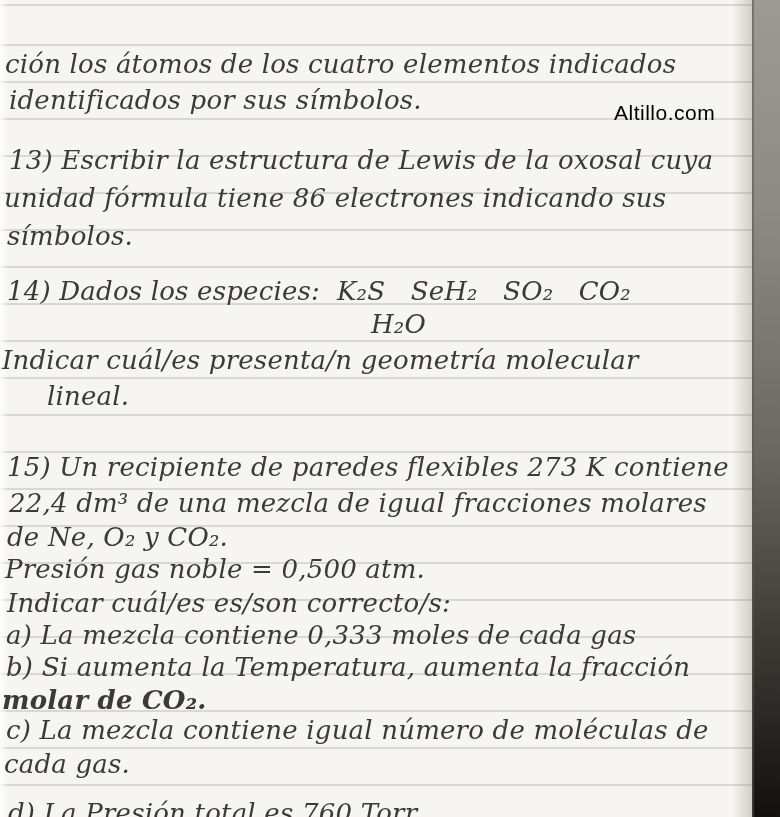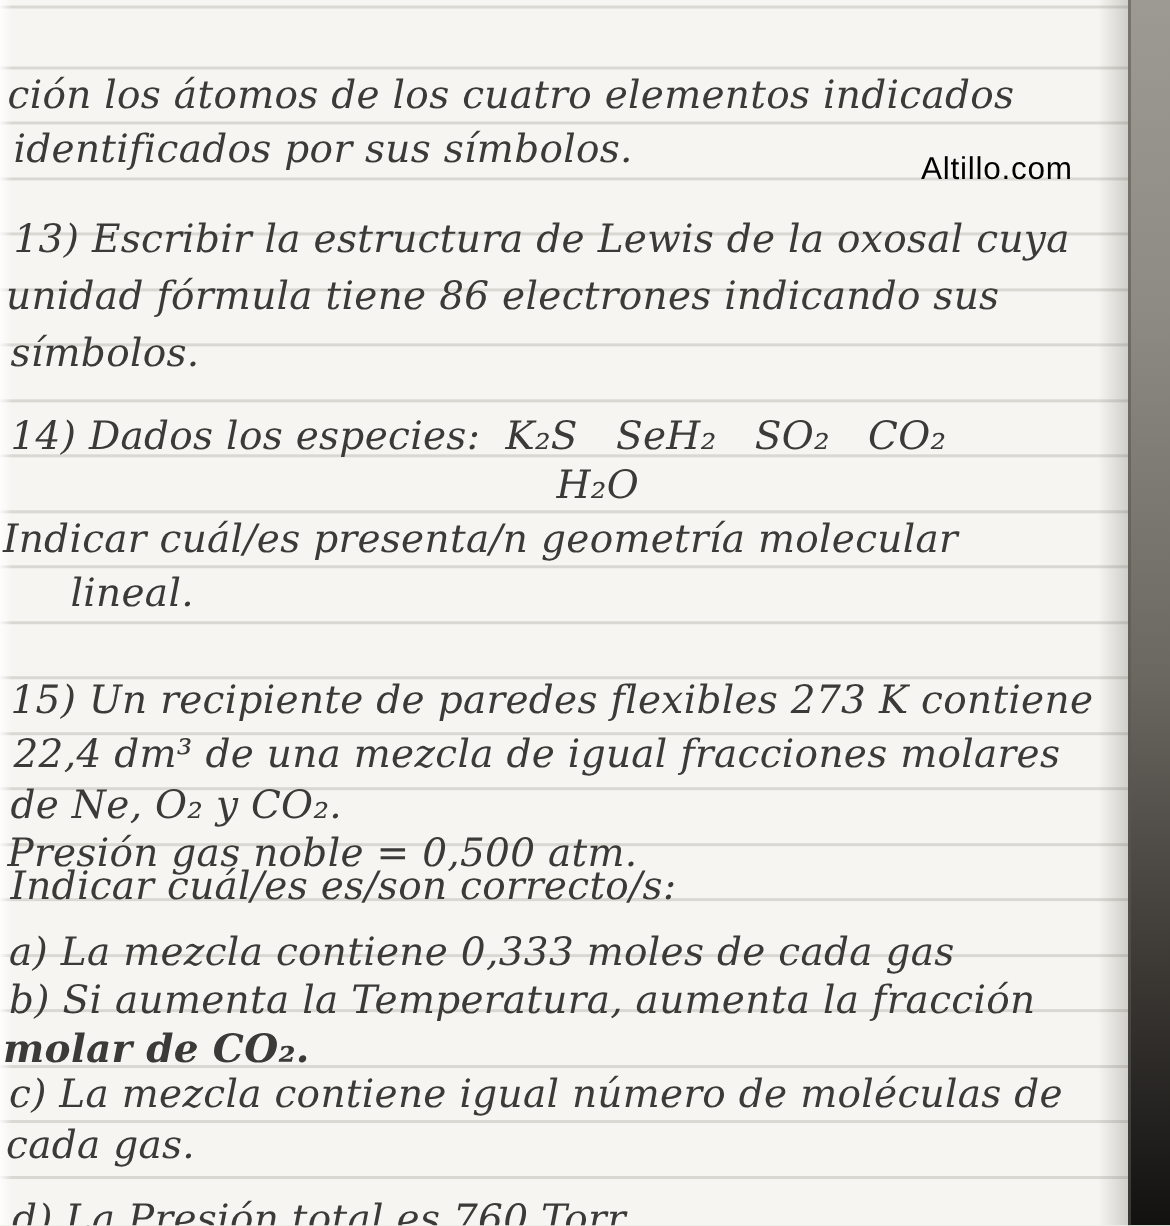--- a/index.html
+++ b/index.html
@@ -98,21 +98,21 @@
 
   <div class="hl" style="top:276px; left:7px;">14) Dados los especies:  K₂S   SeH₂   SO₂   CO₂</div>
   <div class="hl" style="top:309px; left:352px;margin-left:19px;">H₂O</div>
   <div class="hl" style="top:345px; left:2px;">Indicar cuál/es presenta/n geometría molecular</div>
   <div class="hl" style="top:381px; left:7px;margin-left:40px;">lineal.</div>
 
   <div class="hl" style="top:452px; left:7px;">15) Un recipiente de paredes flexibles 273 K contiene</div>
   <div class="hl" style="top:488px; left:9px;">22,4 dm³ de una mezcla de igual fracciones molares</div>
   <div class="hl" style="top:522px; left:7px;">de Ne, O₂ y CO₂.</div>
   <div class="hl" style="top:554px; left:5px;">Presión gas noble = 0,500 atm.</div>
-  <div class="hl" style="top:576px; left:7px;text-align:center;">Indicar cuál/es es/son correcto/s:</div>
+  <div class="hl" style="top:588px; left:7px;text-align:center;">Indicar cuál/es es/son correcto/s:</div>
   <div class="hl" style="top:620px; left:6px;">a) La mezcla contiene 0,333 moles de cada gas</div>
   <div class="hl" style="top:652px; left:6px;">b) Si aumenta la Temperatura, aumenta la fracción</div>
   <div class="hl" style="top:685px; left:2px;font-weight:bold;">molar de CO₂.</div>
   <div class="hl" style="top:715px; left:6px;">c) La mezcla contiene igual número de moléculas de</div>
   <div class="hl" style="top:749px; left:4px;">cada gas.</div>
   <div class="hl" style="top:781px; left:8px;margin-top:17px;">d) La Presión total es 760 Torr</div>
 
   <div class="edge-soft"></div>
   <div class="edge-dark"></div>
 </div>

